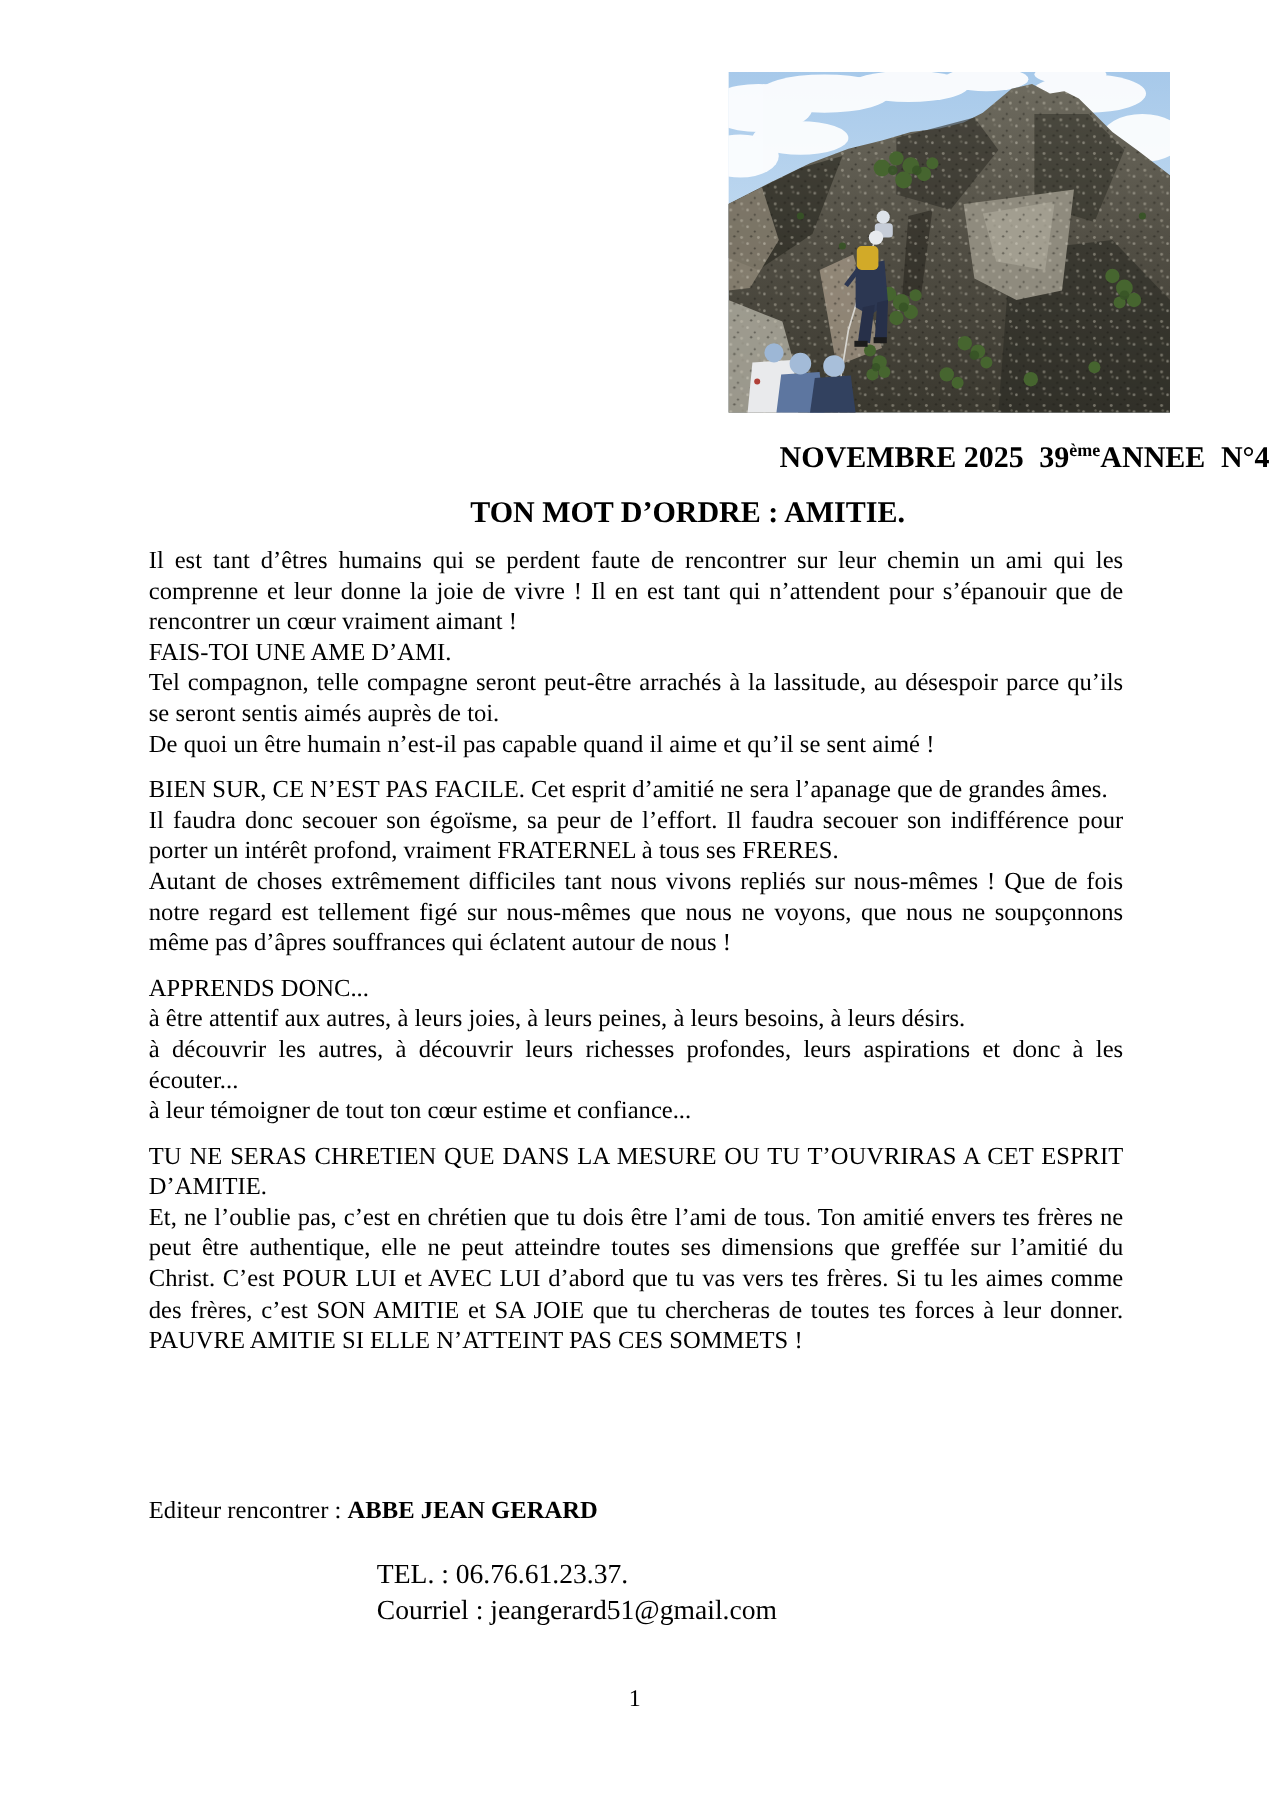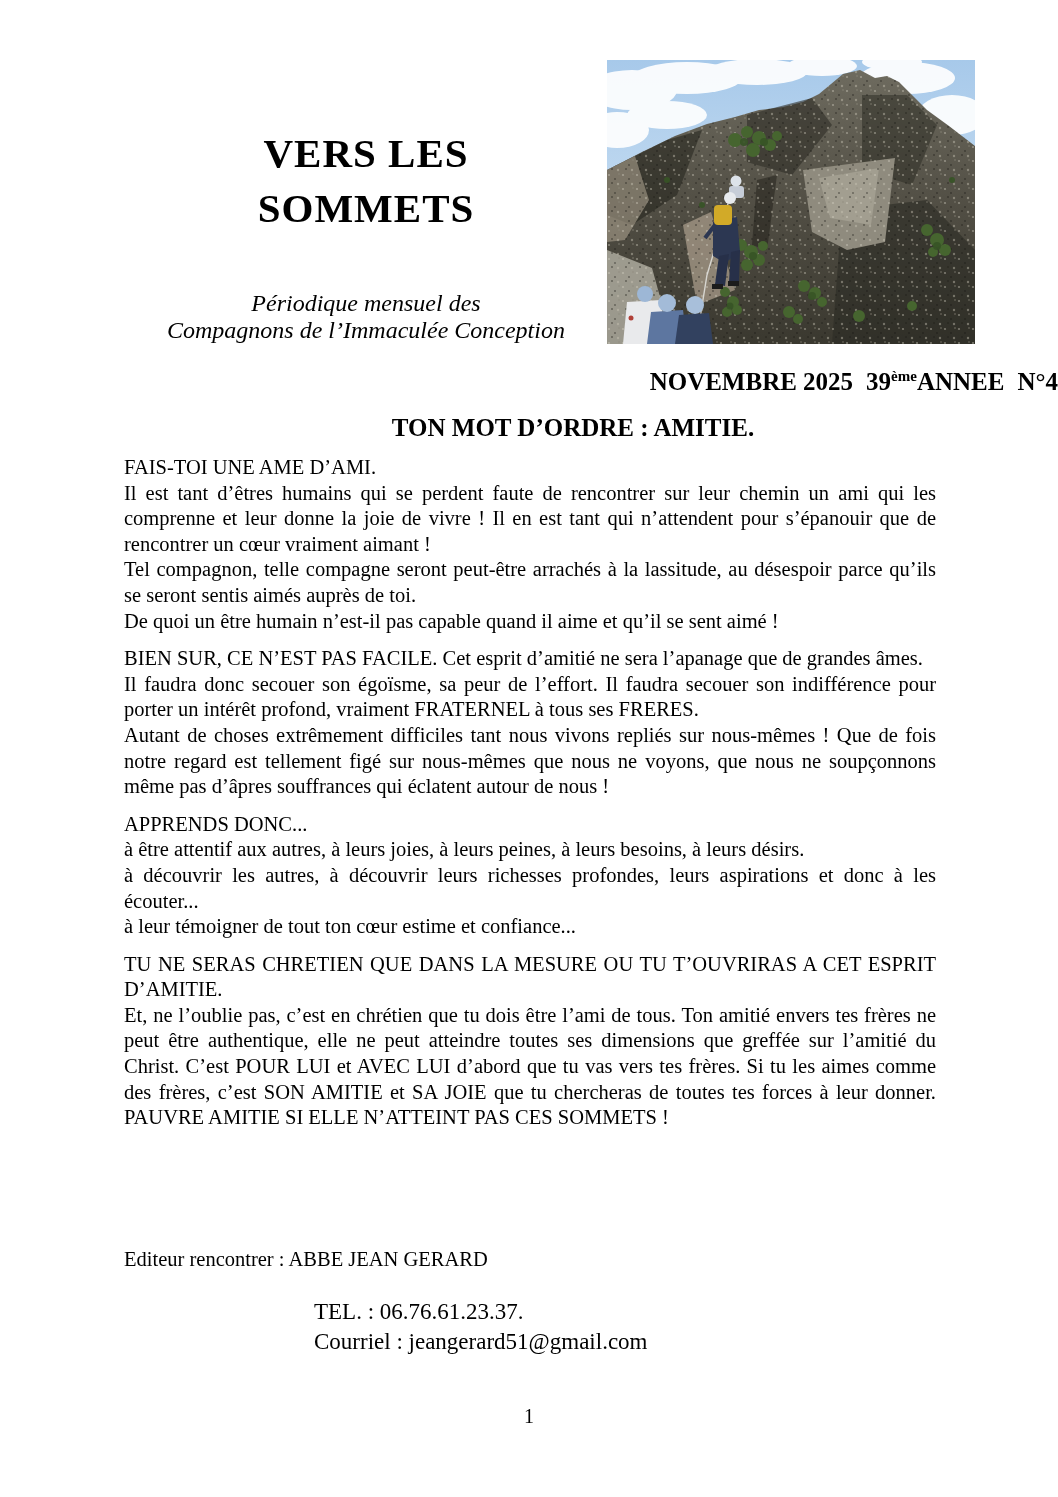--- a/index.html
+++ b/index.html
@@ -13,39 +13,29 @@
   .photo{position:absolute;left:607px;top:60px;width:368px;height:284px;}
   .photo svg{display:block;width:100%;height:100%;}
   .issue-line{position:absolute;left:0;top:368px;width:100%;text-align:right;font-size:25px;font-weight:700;}
   .issue-line sup{font-size:15px;line-height:0;vertical-align:super;}
   .sp2{display:inline-block;width:13px;}
   .headline{position:absolute;left:0;top:414px;width:100%;text-align:center;font-size:25px;font-weight:700;margin-left:44px;}
   .article{position:absolute;left:124px;top:455px;width:812px;font-size:20.5px;line-height:25.6px;}
   .para{margin:0 0 12px 0;}
   .pline{text-align:justify;}
   .footer-editor{position:absolute;left:124px;top:1248px;font-size:20.5px;}
-  .footer-editor .bold{font-weight:400;}
+  .footer-editor .bold{font-weight:700;}
   .footer-contact{position:absolute;left:314px;top:1297px;font-size:23px;line-height:29.5px;}
   .page-number{position:absolute;left:0;top:1405px;width:100%;text-align:center;font-size:20px;}
 </style>
 </head>
 <body>
 
 <div class="page">
 
-  <div class="masthead">
-    <div class="masthead-title">
-      <div>VERS LES</div>
-      <div>SOMMETS</div>
-    </div>
-    <div class="masthead-subtitle">
-      <div>Périodique mensuel des</div>
-      <div>Compagnons de l’Immaculée Conception</div>
-    </div>
-  </div>
 
   <div class="photo">
     <svg viewBox="0 0 368 284" preserveAspectRatio="none" role="img" aria-label="Climbers wearing light blue helmets ascending a steep rocky crag with bushes, under a blue sky with white clouds">
       <defs>
         <linearGradient id="skyG" x1="0" y1="0" x2="0" y2="1">
           <stop offset="0" stop-color="#a7c9ea"></stop>
             <stop offset="1" stop-color="#dcebf7"></stop>
         </linearGradient>
         <linearGradient id="rockG" x1="0" y1="0" x2="0" y2="1">
           <stop offset="0" stop-color="#6e6b5f"></stop>
@@ -167,22 +157,22 @@
   </div>
 
   <div class="issue-line">
     <span>NOVEMBRE 2025</span><span class="sp2"></span><span>39</span><sup>ème</sup><span>ANNEE</span><span class="sp2"></span><span>N°4</span>
   </div>
 
   <div class="headline">TON MOT D’ORDRE : AMITIE.</div>
 
   <div class="article">
       <div class="para">
+        <div class="pline">Il est tant d’êtres humains qui se perdent faute de rencontrer sur leur chemin un ami qui les comprenne et leur donne la joie de vivre ! Il en est tant qui n’attendent pour s’épanouir que de rencontrer un cœur vraiment aimant !</div>
         <div class="pline">FAIS-TOI UNE AME D’AMI.</div>
-        <div class="pline">Il est tant d’êtres humains qui se perdent faute de rencontrer sur leur chemin un ami qui les comprenne et leur donne la joie de vivre ! Il en est tant qui n’attendent pour s’épanouir que de rencontrer un cœur vraiment aimant !</div>
         <div class="pline">Tel compagnon, telle compagne seront peut-être arrachés à la lassitude, au désespoir parce qu’ils se seront sentis aimés auprès de toi.</div>
         <div class="pline">De quoi un être humain n’est-il pas capable quand il aime et qu’il se sent aimé !</div>
       </div>
       <div class="para">
         <div class="pline">BIEN SUR, CE N’EST PAS FACILE. Cet esprit d’amitié ne sera l’apanage que de grandes âmes.</div>
         <div class="pline">Il faudra donc secouer son égoïsme, sa peur de l’effort. Il faudra secouer son indifférence pour porter un intérêt profond, vraiment FRATERNEL à tous ses FRERES.</div>
         <div class="pline">Autant de choses extrêmement difficiles tant nous vivons repliés sur nous-mêmes ! Que de fois notre regard est tellement figé sur nous-mêmes que nous ne voyons, que nous ne soupçonnons même pas d’âpres souffrances qui éclatent autour de nous !</div>
       </div>
       <div class="para">
         <div class="pline">APPRENDS DONC...</div>

